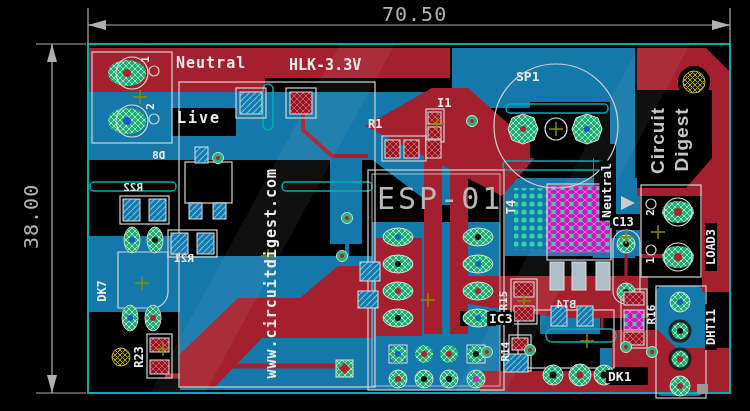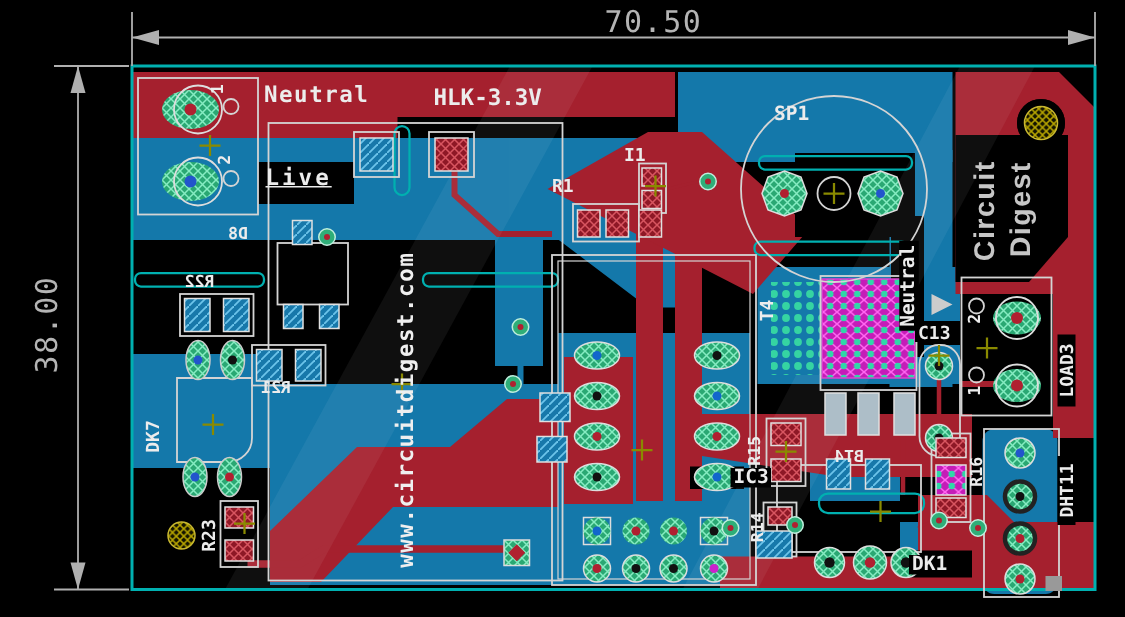--- a/index.html
+++ b/index.html
@@ -343,35 +343,36 @@
     <polygon points="88,25 106,20 106,30" stroke="none"></polygon>
     <polygon points="730,25 712,20 712,30" stroke="none"></polygon>
     <line x1="52" y1="44" x2="52" y2="393"></line>
     <line x1="36" y1="44" x2="86" y2="44"></line>
     <line x1="36" y1="393" x2="86" y2="393"></line>
     <polygon points="52,44 47,62 57,62" stroke="none"></polygon>
     <polygon points="52,393 47,375 57,375" stroke="none"></polygon>
   </g>
 </svg>
 
-<div class="lbl dim" style="left:403px;top:4px;text-align:center;">70.50</div>
+<div class="lbl dim" style="left:382px;top:4px;text-align:center;">70.50</div>
 <div class="lbl dim rot" style="left:0px;top:208px;width:62px;height:20px;">38.00</div>
 
 <div class="lbl s15" style="left:176px;top:56px;letter-spacing:1px;">Neutral</div>
 <div class="lbl s15" style="left:289px;top:58px;text-align:center;">HLK-3.3V</div>
-<div class="lbl s15" style="left:177px;top:111px;letter-spacing:2px;text-decoration:underline;">Live</div>
+<div class="lbl s15" style="left:177px;top:111px;letter-spacing:2px;">Live</div>
 
 <div class="lbl s11 mir" style="left:152px;top:150px;">D8</div>
 <div class="lbl s11 mir" style="left:123px;top:182px;">R22</div>
 <div class="lbl s11 mir" style="left:174px;top:253px;">R21</div>
 <div class="lbl s12 rot" style="left:87px;top:285px;width:30px;height:12px;">DK7</div>
 <div class="lbl s12 rot" style="left:124px;top:351px;width:30px;height:12px;">R23</div>
 
+<div class="lbl esp" style="left:377px;top:184px;">ESP-01</div>
 <div class="lbl s12" style="left:368px;top:118px;">R1</div>
-<div class="lbl s12" style="left:416px;top:97px;">I1</div>
+<div class="lbl s12" style="left:437px;top:97px;">I1</div>
 <div class="lbl s13" style="left:516px;top:70px;">SP1</div>
 
 <div class="lbl brand rot" style="left:623px;top:131px;width:68px;height:19px;">Circuit</div>
 <div class="lbl brand rot" style="left:651px;top:132px;width:60px;height:19px;">Digest</div>
 
 <div class="lbl s13 rot onblack" style="left:576px;top:184px;width:56px;height:13px;">Neutral</div>
 <div class="lbl s12 onblack" style="left:610px;top:216px;">C13</div>
 <div class="lbl s12 rot" style="left:502px;top:201px;width:18px;height:12px;">T4</div>
 <div class="lbl s13 onblack" style="left:462px;top:312px;margin-left:25px;">IC3</div>
 <div class="lbl s11 rot" style="left:489px;top:295px;width:28px;height:11px;">R15</div>

